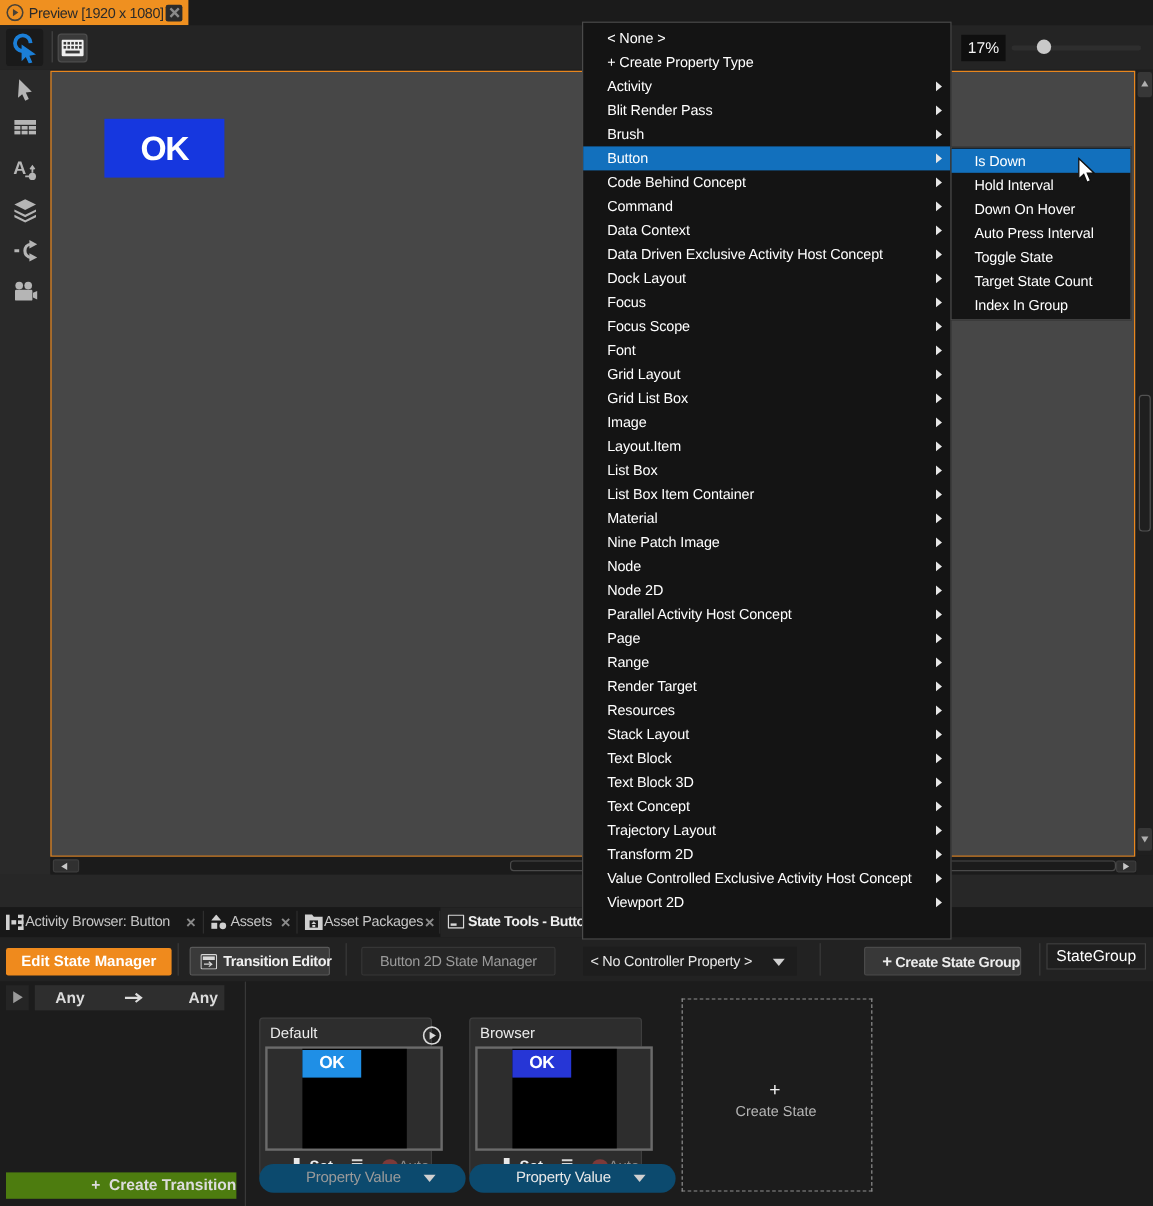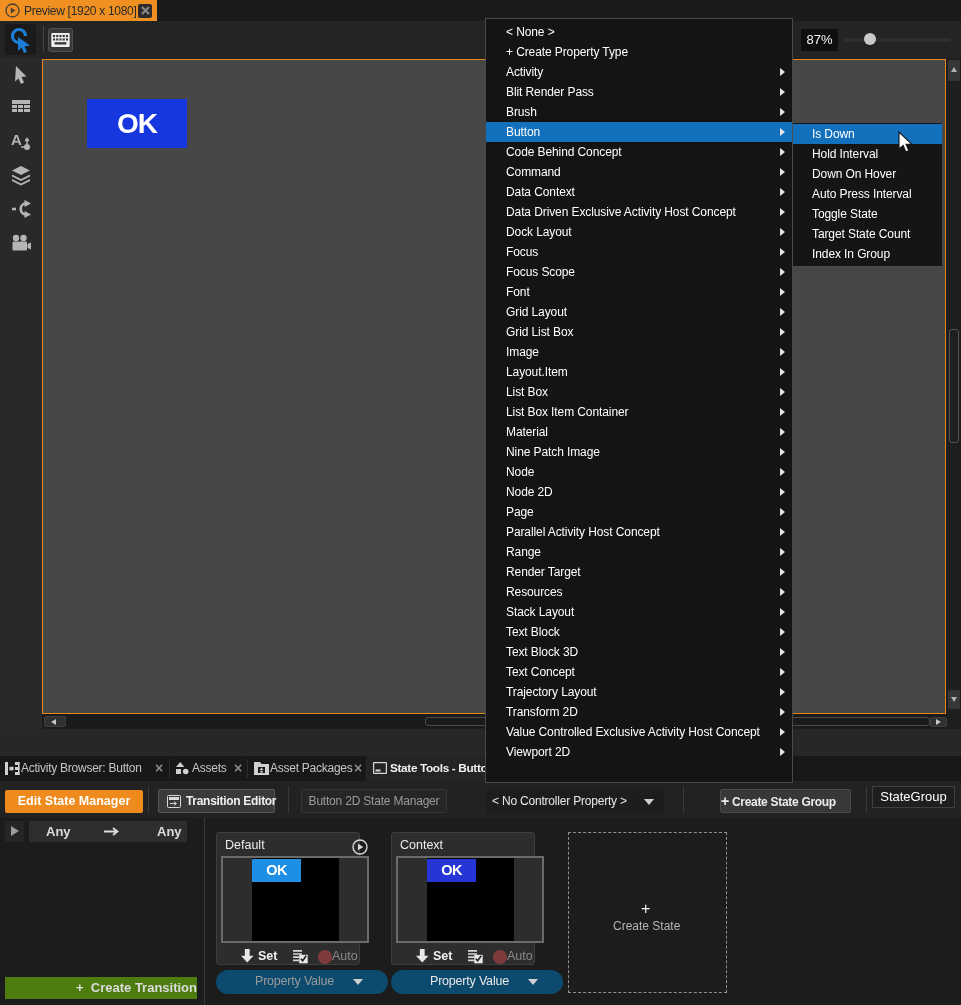--- a/index.html
+++ b/index.html
@@ -39,31 +39,31 @@
 #tabrow { left:0; top:756px; width:961px; height:25px; background:#181818; }
 .btab { position:absolute; top:0; height:25px; color:#c6c6c6; font-size:12px; letter-spacing:-0.25px; white-space:nowrap; overflow:hidden; }
 .btab .x { color:#8a8a8a; font-size:14px; font-weight:bold; letter-spacing:0; }
 #btab4 { background:#242424; color:#f0f0f0; }
 .tabsep { position:absolute; top:3px; width:1px; height:19px; background:#2e2e2e; }
 
 #toolbar2 { left:0; top:781px; width:961px; height:37px; background:#222222; }
 .t2sep { position:absolute; top:5px; width:1px; height:27px; background:#3a3a3a; }
 #esm { left:5px; top:9px; width:138px; height:23px; background:#ef8a1d; border-radius:2px; color:#fff; font-weight:bold; font-size:12.5px; text-align:center; line-height:23px; }
 #te { left:158px; top:8px; width:117px; height:24px; background:#3a3a3a; border:1px solid #595959; border-radius:2px; color:#f0f0f0; font-weight:bold; font-size:12px; letter-spacing:-0.3px; white-space:nowrap; }
-#b2dsm { left:301px; top:8px; width:146px; height:24px; background:#262626; border:1px solid #363636; border-radius:2px; color:#9b9b9b; font-size:12px; letter-spacing:-0.2px; text-align:center; line-height:22px; white-space:nowrap; }
+#b2dsm { left:301px; top:8px; width:162px; height:24px; background:#262626; border:1px solid #363636; border-radius:2px; color:#9b9b9b; font-size:12px; letter-spacing:-0.2px; text-align:center; line-height:22px; white-space:nowrap; }
 #ncp { left:486px; top:8px; width:178px; height:24px; background:#1d1d1d; color:#e8e8e8; font-size:12px; letter-spacing:-0.2px; line-height:24px; white-space:nowrap; }
-#csg { left:720px; top:8px; width:131px; height:24px; background:#383838; border:1px solid #4a4a4a; border-radius:2px; color:#ececec; font-weight:bold; font-size:12px; letter-spacing:-0.3px; text-align:left; line-height:22px; white-space:nowrap; }
+#csg { left:720px; top:8px; width:131px; height:24px; background:#383838; border:1px solid #4a4a4a; border-radius:2px; color:#ececec; font-weight:bold; font-size:12px; letter-spacing:-0.3px; text-align:right; line-height:22px; white-space:nowrap; }
 #sg { left:872px; top:5px; width:83px; height:22px; background:#1f1f1f; border:1px solid #3f3f3f; color:#fff; font-size:13px; text-align:center; line-height:20px; }
 
 #bottom { left:0; top:818px; width:961px; height:187px; background:#1c1c1c; }
 #bp-sep { left:204px; top:0px; width:1px; height:187px; background:#383838; }
 #playbtn { left:5px; top:3px; width:19px; height:21px; background:#252525; }
 #anybar { left:29px; top:3px; width:158px; height:21px; background:#2e2e2e; color:#dcdcdc; font-weight:bold; font-size:13px; }
 #ctbtn { left:5px; top:159px; width:192px; height:22px; background:#4d7c0f; color:#dcdcdc; font-weight:bold; font-size:13px; text-align:right; line-height:22px; }
-.card { position:absolute; top:14px; width:144px; height:133px; background:#2d2d2d; border:1px solid #3e3e3e; border-radius:3px; }
+.card { position:absolute; top:30px; width:144px; height:133px; background:#2d2d2d; border:1px solid #3e3e3e; border-radius:3px; }
 #card1 { left:216px; }
 #card2 { left:391px; }
 .card .title { position:absolute; left:8px; top:5px; color:#ececec; font-size:12.5px; }
 .pv { position:absolute; left:4px; top:23px; width:148px; height:87px; border:2px solid #6b6b6b; background:#2d2d2d; }
 .pv .blackzone { position:absolute; left:29px; top:0px; width:87px; height:83px; background:#000; }
 .pv .okmini { position:absolute; left:29px; top:1px; width:49px; height:23px; color:#fff; font-weight:bold; font-size:14.5px; text-align:center; line-height:22px; letter-spacing:-0.5px; }
 #card1 .okmini { background:#1f8fe6; }
 #card2 .okmini { background:#2636d6; }
 .setrow { position:absolute; left:0; top:115px; width:156px; height:18px; }
 .pvbtn { position:absolute; top:152px; width:172px; height:24px; background:#0c4a6e; border-radius:12px; font-size:12.5px; letter-spacing:-0.2px; }
@@ -116,21 +116,21 @@
             <rect x="13.5" y="1.8" width="2" height="2"></rect>
           <rect x="1.5" y="5" width="2" height="2"></rect>
             <rect x="4.5" y="5" width="2" height="2"></rect>
             <rect x="7.5" y="5" width="2" height="2"></rect>
             <rect x="10.5" y="5" width="2" height="2"></rect>
             <rect x="13.5" y="5" width="2" height="2"></rect>
           <rect x="3" y="8.5" width="11" height="2.2"></rect>
         </g>
       </svg>
     </div>
-    <div class="abs" id="zoombox">87%</div>
+    <div class="abs" id="zoombox">17%</div>
     <div class="abs" id="sl-track"></div>
     <div class="abs" id="sl-handle"></div>
   </div>
 
   <div class="abs" id="leftcol">
     <svg class="lic" style="top:6px" viewBox="0 0 22 22">
         <path d="M6 2 L16.5 12.5 L11.5 13 L14 18.5 L11 20 L8.5 14.5 L5 17.5 Z" fill="#b5b5b5"></path>
       </svg>
     <svg class="lic" style="top:38px" viewBox="0 0 22 22">
         <g fill="#b5b5b5">
@@ -311,21 +311,21 @@
         <circle class="abs" style="left:101px;top:2px;width:13.5px;height:13.5px;background:#7c3a3a;border-radius:50%;"></circle>
         <span class="abs" style="left:115px;top:1px;color:#8a8a8a;font-size:12.5px;">Auto</span>
       </div>
     </div>
     <div class="pvbtn" id="pvbtn1">
       <span class="abs" style="left:39px;top:4px;">Property Value</span>
       <div class="tri abs" style="left:137px;top:9px;border-left:5.5px solid transparent;border-right:5.5px solid transparent;border-top:6.5px solid #d0d0d0;"></div>
     </div>
 
     <div class="card" id="card2">
-      <div class="title">Context</div>
+      <div class="title">Browser</div>
       <div class="pv">
           <div class="blackzone"></div>
           <div class="okmini">OK</div>
         </div>
       <div class="setrow">
         <svg class="abs" style="left:24px;top:1px" width="12.5" height="13.5" viewBox="0 0 13 14">
             <path d="M4 0 L9 0 L9 7 L13 7 L6.5 14 L0 7 L4 7 Z" fill="#e8e8e8"></path>
           </svg>
         <span class="abs" style="left:41px;top:1px;color:#f0f0f0;font-weight:bold;font-size:12.5px;">Set</span>
         <svg class="abs" style="left:76px;top:1px" width="15" height="15" viewBox="0 0 15 15">
@@ -368,22 +368,22 @@
     <div class="mi">Grid Layout<div class="arr"></div></div>
     <div class="mi">Grid List Box<div class="arr"></div></div>
     <div class="mi">Image<div class="arr"></div></div>
     <div class="mi">Layout.Item<div class="arr"></div></div>
     <div class="mi">List Box<div class="arr"></div></div>
     <div class="mi">List Box Item Container<div class="arr"></div></div>
     <div class="mi">Material<div class="arr"></div></div>
     <div class="mi">Nine Patch Image<div class="arr"></div></div>
     <div class="mi">Node<div class="arr"></div></div>
     <div class="mi">Node 2D<div class="arr"></div></div>
+    <div class="mi">Parallel Activity Host Concept<div class="arr"></div></div>
     <div class="mi">Page<div class="arr"></div></div>
-    <div class="mi">Parallel Activity Host Concept<div class="arr"></div></div>
     <div class="mi">Range<div class="arr"></div></div>
     <div class="mi">Render Target<div class="arr"></div></div>
     <div class="mi">Resources<div class="arr"></div></div>
     <div class="mi">Stack Layout<div class="arr"></div></div>
     <div class="mi">Text Block<div class="arr"></div></div>
     <div class="mi">Text Block 3D<div class="arr"></div></div>
     <div class="mi">Text Concept<div class="arr"></div></div>
     <div class="mi">Trajectory Layout<div class="arr"></div></div>
     <div class="mi">Transform 2D<div class="arr"></div></div>
     <div class="mi">Value Controlled Exclusive Activity Host Concept<div class="arr"></div></div>

